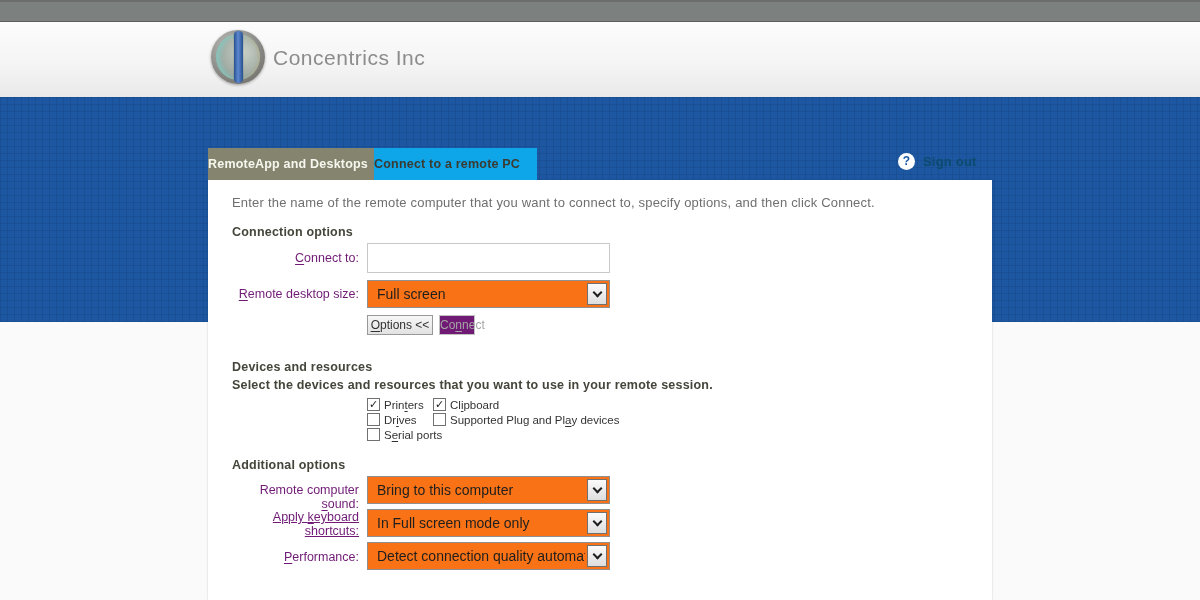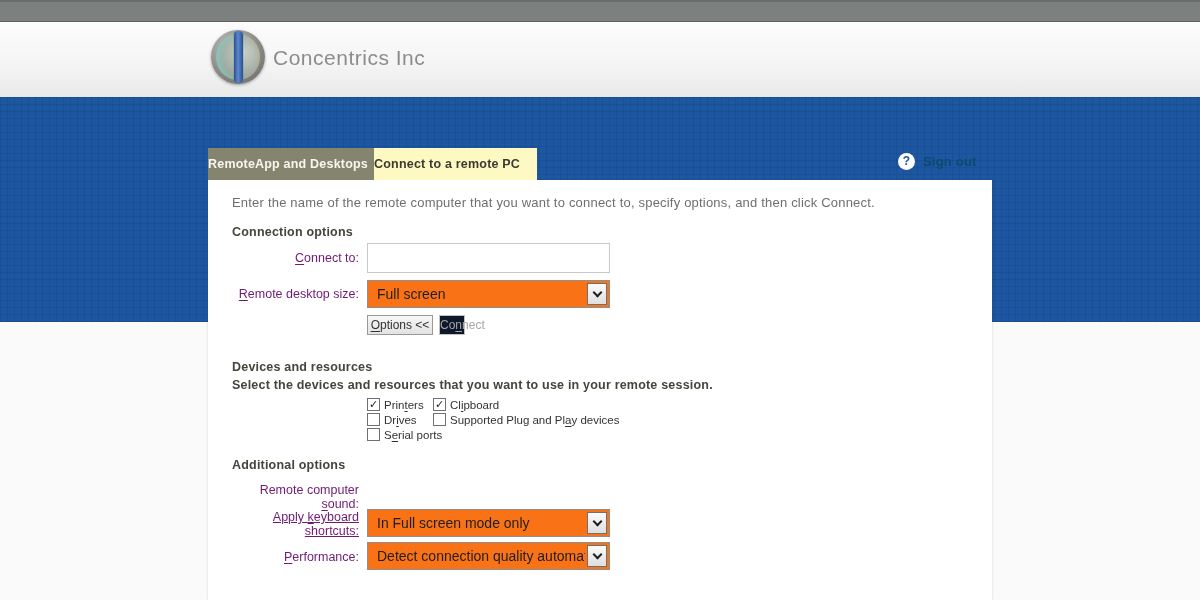--- a/index.html
+++ b/index.html
@@ -28,21 +28,21 @@
   .blue-band { position:absolute; left:0; top:97px; width:1200px; height:225px;
     background-color:#1d57a1;
     background-image:
       repeating-linear-gradient(90deg, rgba(12,40,82,.15) 0 1px, transparent 1px 7px),
       repeating-linear-gradient(0deg, rgba(12,40,82,.15) 0 1px, transparent 1px 7px); }
 
   
   .tab { position:absolute; top:148px; height:32px; z-index:3; display:flex; align-items:center;
     font-size:12.5px; font-weight:bold; letter-spacing:.2px; cursor:pointer; }
   .tab-inactive { left:208px; width:166px; background:#85856f; color:#f7f7ef; }
-  .tab-active   { left:374px; width:163px; background:#fef9c3; color:#3b3b31; }
+  .tab-active   { left:374px; width:163px; background:#0ea5e9; color:#3b3b31; }
 
   
   .signout { position:absolute; left:898px; top:153px; z-index:3; display:flex; align-items:center;
     gap:8px; cursor:pointer; }
   .help-circle { width:17px; height:17px; border-radius:50%; background:#fff; color:#1d57a1;
     font-weight:bold; font-size:12px; line-height:17px; text-align:center; }
   .signout-label { color:#0c4a6e; font-weight:bold; font-size:13px; letter-spacing:.2px; }
 
   
   .panel { position:absolute; left:208px; top:180px; width:784px; height:420px; background:#fff;
@@ -78,21 +78,21 @@
     font-size:14px; color:#1e1e1e; white-space:nowrap; overflow:hidden; }
   .sel .ab { position:absolute; right:2px; top:2px; width:20px; height:22px; border:1px solid #707070;
     background:linear-gradient(180deg,#fbfbfb,#dedede); display:flex; align-items:center; justify-content:center; }
   .chev { width:7px; height:7px; border-right:2px solid #1f1f1f; border-bottom:2px solid #1f1f1f;
     transform:rotate(45deg); margin-top:-3px; }
 
   .btn { position:absolute; height:20px; font-size:12px; color:#333; text-align:center;
     background:linear-gradient(180deg,#f7f7f7,#e2e2e2); border:1px solid #989898; cursor:pointer;
     font-family:inherit; line-height:18px; }
   .btn-options { left:159px; top:135px; width:66px; }
-  .btn-connect { left:231px; top:135px; width:26px; background:#0f172a; border-color:#c2c2c2;
+  .btn-connect { left:231px; top:135px; width:36px; background:#701a75; border-color:#c2c2c2;
     color:#a5a5a5; cursor:default; }
 
   .devices-grid { position:absolute; left:159px; top:217px; display:grid;
     grid-template-columns:66px auto; grid-auto-rows:15px; }
   .device { display:flex; align-items:center; gap:4px; font-size:11.5px; color:#333; white-space:nowrap; }
   .cb { width:13px; height:13px; border:1px solid #707070; background:#fff; font-size:11px;
     line-height:11px; text-align:center; color:#1a1a1a; font-weight:bold; flex:0 0 13px; }
 </style>
 </head>
 <body>
@@ -163,20 +163,26 @@
     </div>
     <div class="device">
       <span class="cb"></span>
       <span><span>S</span><span class="ak">e</span><span>rial ports</span></span>
     </div>
   </div>
 
   <div class="sect sect-additional">Additional options</div>
 
   <div class="flabel lbl-sound"><span>Remote computer </span><span class="ak">s</span><span>ound:</span></div>
+  <div class="sel sel-sound">
+    <div class="val">Bring to this computer</div>
+    <div class="ab">
+        <div class="chev"></div>
+      </div>
+  </div>
 
   <div class="flabel lbl-keyboard">
     <div><span>Apply </span><span class="ak">k</span><span>eyboard</span></div>
     <div>shortcuts:</div>
   </div>
   <div class="sel sel-kbd">
     <div class="val">In Full screen mode only</div>
     <div class="ab">
         <div class="chev"></div>
       </div>

